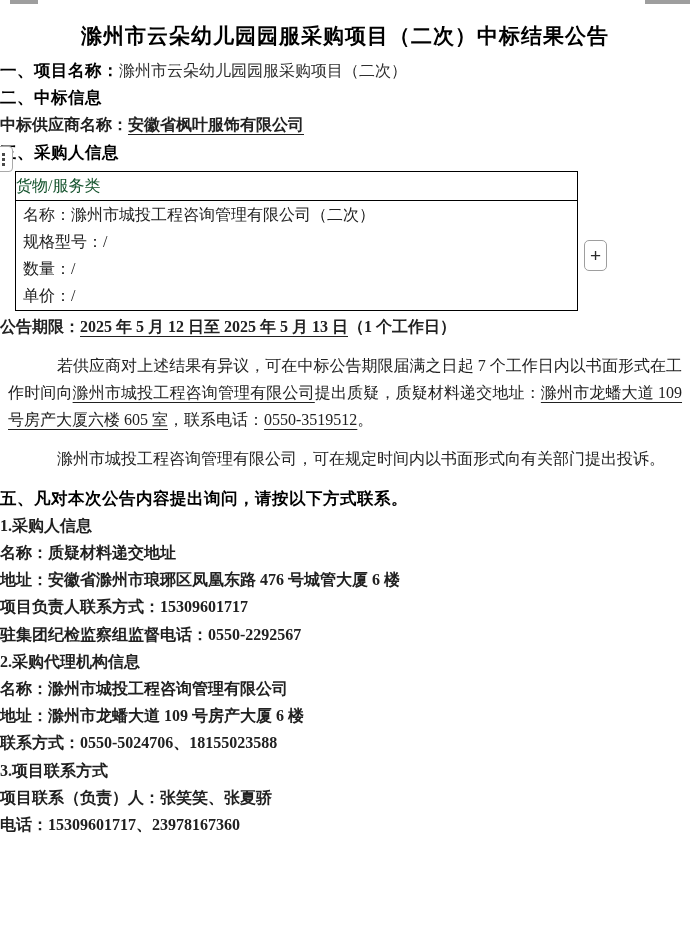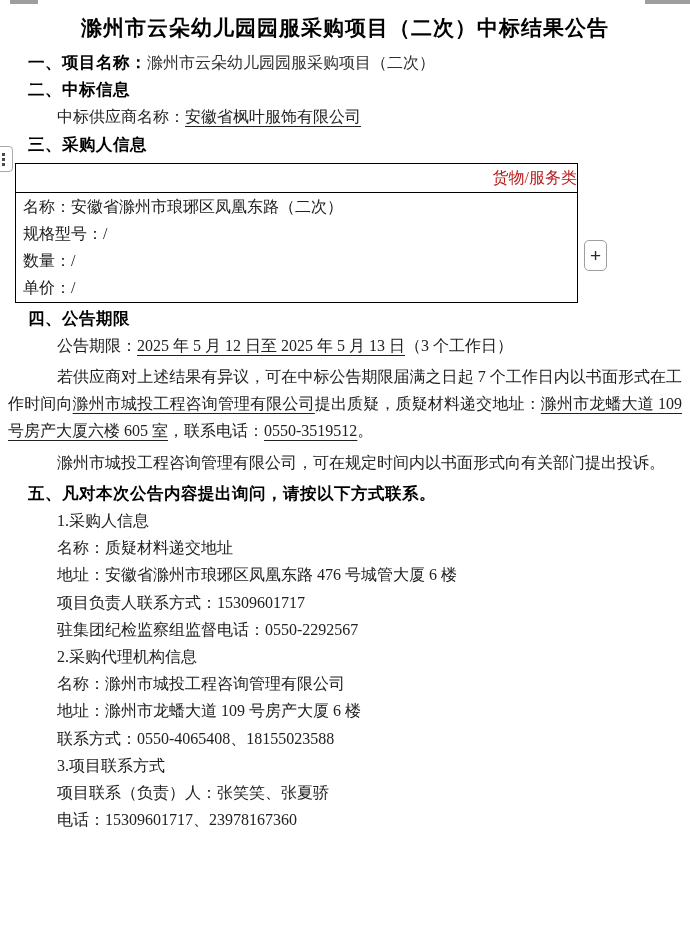--- a/index.html
+++ b/index.html
@@ -4,43 +4,43 @@
 <style>
   html,body{margin:0;padding:0;background:#fff;}
   .page{
     position:relative;
     width:690px;height:927px;
     background:#fff;overflow:hidden;
     font-family:"Liberation Serif","DejaVu Serif",serif;
     color:#212121;
   }
   .doc-title{
-    margin:0;padding-top:13px;margin-bottom:6px;
+    margin:8px;padding-top:13px;margin-bottom:6px;
     font-size:21px;line-height:30px;font-weight:bold;color:#000;
     text-align:center;letter-spacing:1px;
     font-family:"Liberation Serif","DejaVu Serif",serif;
   }
   p{margin:0;font-size:16px;line-height:27.2px;}
-  .h-line{margin-left:28px;}
+  .h-line{}
   .h{font-weight:bold;color:#000;font-size:16.5px;
      font-family:"Liberation Sans","DejaVu Sans",sans-serif;letter-spacing:.5px;}
-  .body-line{margin-left:57px;}
-  .para{margin:4px 8px;text-align:justify;text-indent:49px;font-family:Liberation Serif, serif;}
+  .body-line{font-weight:bold;}
+  .para{margin:12px 8px;text-align:justify;text-indent:49px;font-family:Liberation Serif, serif;}
   .u{text-decoration:underline;text-underline-offset:4px;}
   .val{color:#2e2e2e;}
   
   .goods-table{
     margin:5px 0 0 15px;width:563px;
     border-collapse:collapse;border:1px solid #000;
     font-size:16px;
   }
   .goods-table th{
-    font-weight:normal;text-align:right;
+    font-weight:normal;text-align:left;
     border-bottom:1px solid #000;
-    height:28px;line-height:28px;padding:0;color:#b91c1c;
+    height:28px;line-height:28px;padding:0;color:#14532d;
   }
   .goods-table td{
     height:27.2px;line-height:27.2px;padding:0 0 0 7px;color:#212121;
   }
   
   .edge-mark{position:absolute;top:0;height:4px;background:#9e9e9e;}
   .edge-mark.left{left:10px;width:28px;}
   .edge-mark.right{left:645px;width:45px;}
   .drag-handle{
     position:absolute;left:-7px;top:146px;width:20px;height:26px;
@@ -84,51 +84,50 @@
   <p class="h-line"><span class="h">三、采购人信息</span></p>
 
   <table class="goods-table">
     <thead>
       <tr>
         <th>货物/服务类</th>
       </tr>
     </thead>
     <tbody>
       <tr>
-          <td>名称：安徽省滁州市琅琊区凤凰东路（二次）</td>
+          <td>名称：滁州市城投工程咨询管理有限公司（二次）</td>
         </tr>
       <tr>
           <td>规格型号：/</td>
         </tr>
       <tr>
           <td>数量：/</td>
         </tr>
       <tr>
           <td>单价：/</td>
         </tr>
     </tbody>
   </table>
 
   <div class="spacer-sm"></div>
 
-  <p class="h-line"><span class="h">四、公告期限</span></p>
-  <p class="body-line"><span>公告期限：</span><span class="u">2025 年 5 月 12 日至 2025 年 5 月 13 日</span><span>（3 个工作日）</span></p>
+  <p class="body-line"><span>公告期限：</span><span class="u">2025 年 5 月 12 日至 2025 年 5 月 13 日</span><span>（1 个工作日）</span></p>
 
   <p class="para"><span>若供应商对上述结果有异议，可在中标公告期限届满之日起 7 个工作日内以书面形式在工作时间向</span><span class="u">滁州市城投工程咨询管理有限公司</span><span>提出质疑，质疑材料递交地址：</span><span class="u">滁州市龙蟠大道 109 号房产大厦六楼 605 室</span><span>，联系电话：</span><span class="u">0550-3519512</span><span>。</span></p>
 
   <p class="para">滁州市城投工程咨询管理有限公司，可在规定时间内以书面形式向有关部门提出投诉。</p>
 
   <p class="h-line"><span class="h">五、凡对本次公告内容提出询问，请按以下方式联系。</span></p>
 
   <p class="body-line">1.采购人信息</p>
   <p class="body-line">名称：质疑材料递交地址</p>
   <p class="body-line">地址：安徽省滁州市琅琊区凤凰东路 476 号城管大厦 6 楼</p>
   <p class="body-line">项目负责人联系方式：15309601717</p>
   <p class="body-line">驻集团纪检监察组监督电话：0550-2292567</p>
   <p class="body-line">2.采购代理机构信息</p>
   <p class="body-line">名称：滁州市城投工程咨询管理有限公司</p>
   <p class="body-line">地址：滁州市龙蟠大道 109 号房产大厦 6 楼</p>
-  <p class="body-line">联系方式：0550-4065408、18155023588</p>
+  <p class="body-line">联系方式：0550-5024706、18155023588</p>
   <p class="body-line">3.项目联系方式</p>
   <p class="body-line">项目联系（负责）人：张笑笑、张夏骄</p>
   <p class="body-line">电话：15309601717、23978167360</p>
 
 </div>
 
 </body></html>

